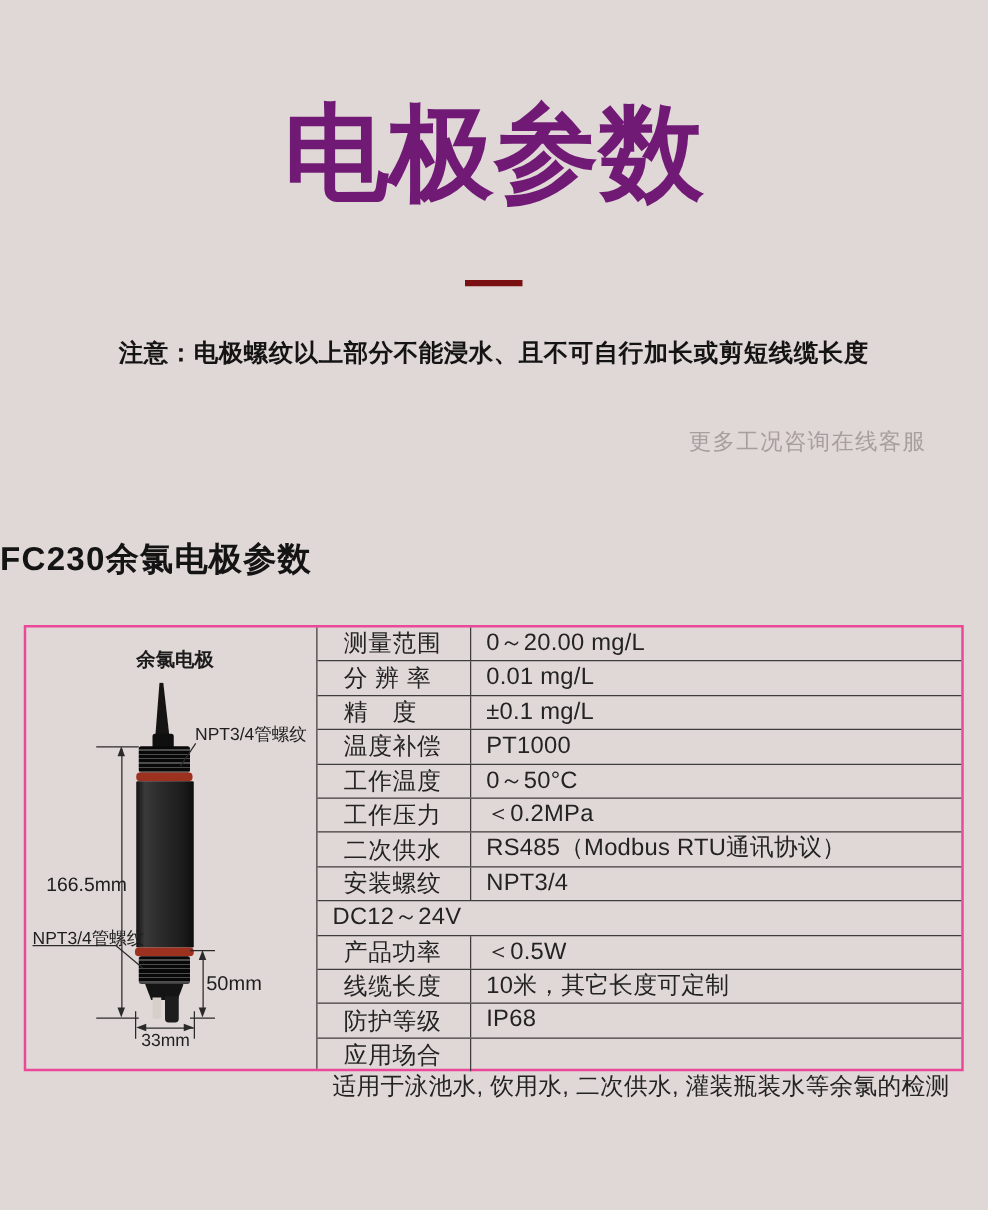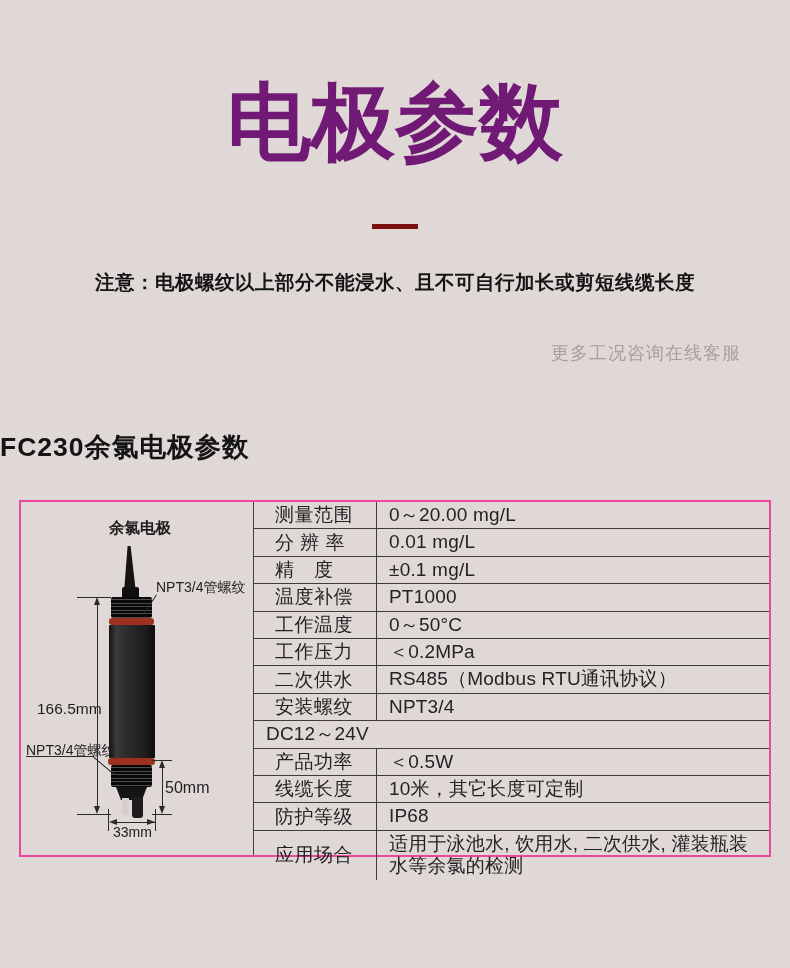--- a/index.html
+++ b/index.html
@@ -45,21 +45,21 @@
   }
   .probe-cell {
     width:233px; flex-shrink:0; position:relative;
     border-right:1.4px solid #3e3c3c;
   }
   .spec-rows {
     flex:1; display:grid;
     grid-template-rows: repeat(12, 1fr) 1.74fr;
   }
   .spec-row { display:flex; border-bottom:1.4px solid #3e3c3c; }
-  .spec-row:last-child { border-bottom:none; }
+  .spec-row:last-child { border-bottom:none;flex-direction:column; }
   .spec-label {
     width:123px; flex-shrink:0;
     border-right:1.4px solid #3e3c3c;
     display:flex; align-items:center;
     padding-left:21px; font-size:19px; color:#232323;
     white-space:pre; letter-spacing:0.5px;
   }
   .spec-value {
     flex:1; display:flex; align-items:center;
     padding:2px 8px 2px 12px;

